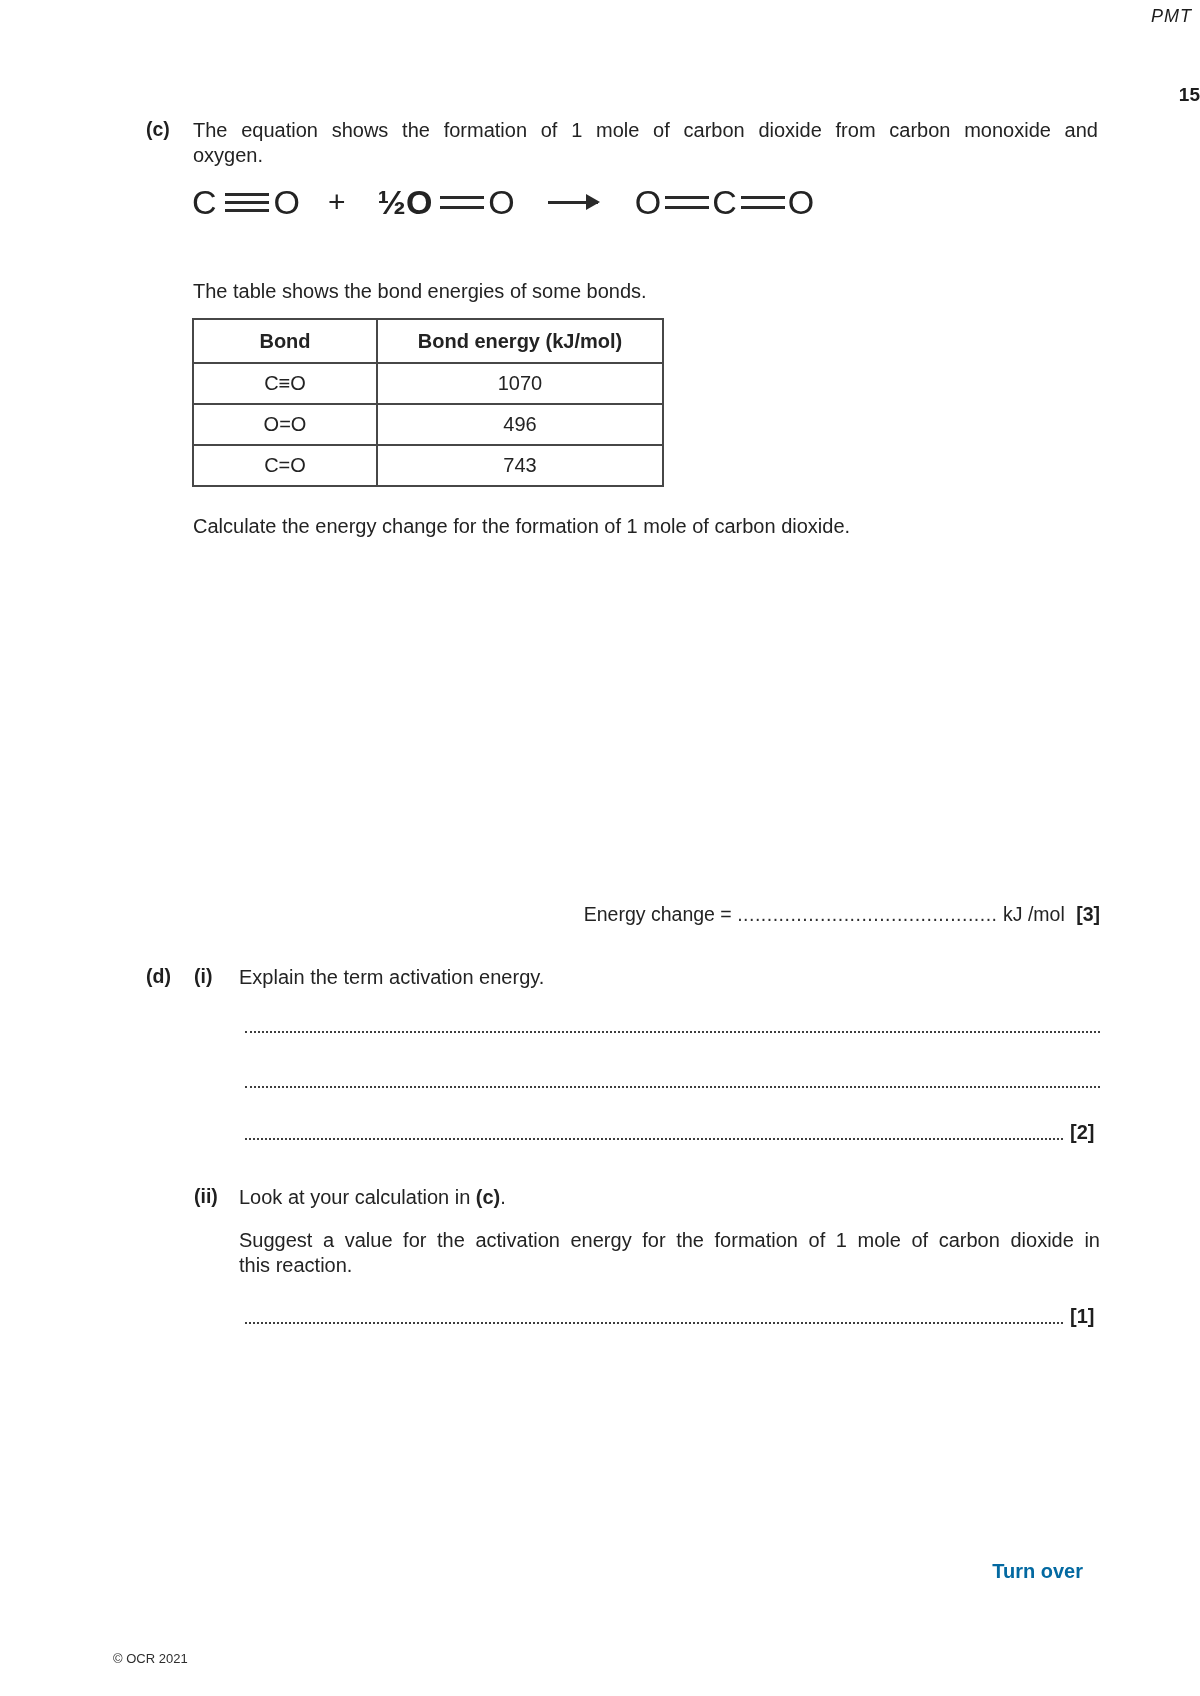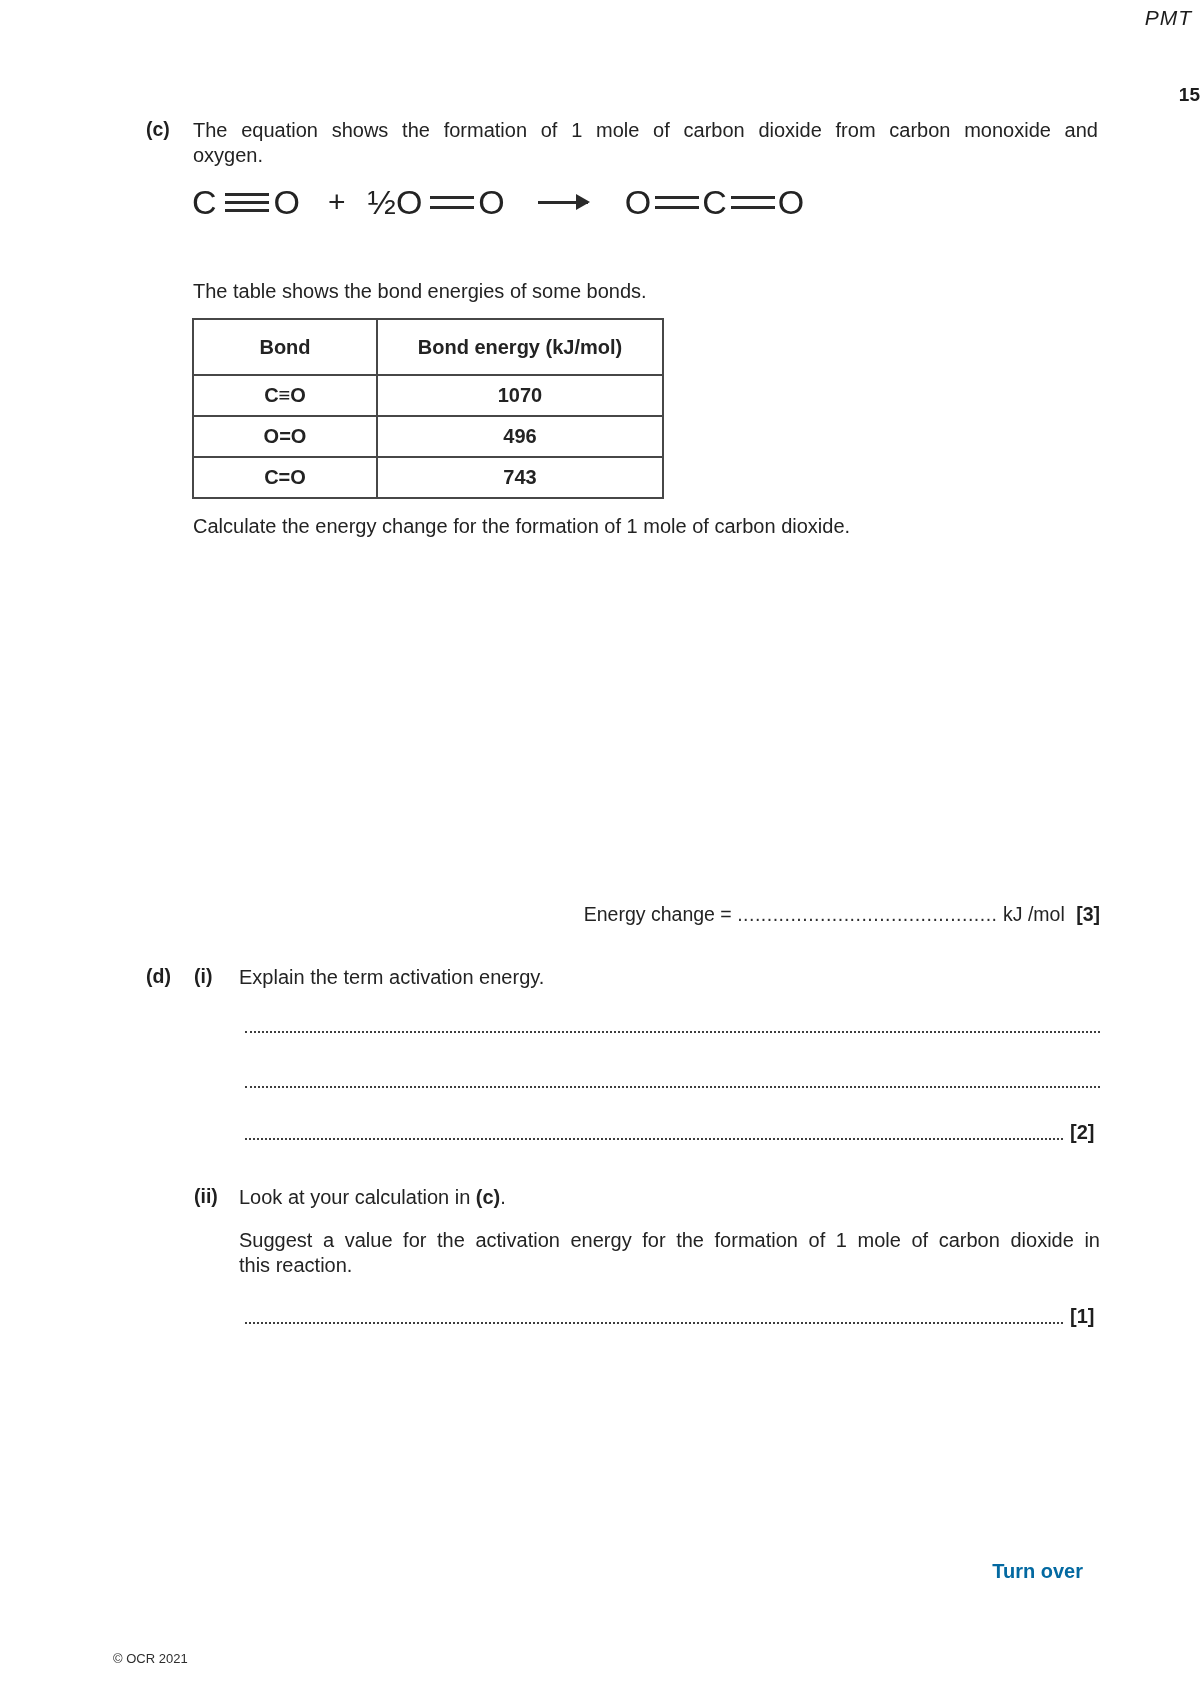--- a/index.html
+++ b/index.html
@@ -7,61 +7,61 @@
   body {
     width:1200px; height:1696px;
     font-family:"Liberation Sans","DejaVu Sans",sans-serif;
     color:#212121;
     position:relative;
     overflow:hidden;
   }
   .abs { position:absolute; }
 
   
-  .pmt { top:6px; right:8px; font-style:italic; font-size:21px; letter-spacing:1px; color:#1c1c1c; }
+  .pmt { top:6px; right:8px; font-style:italic; font-size:18px; letter-spacing:1px; color:#1c1c1c; }
   .page-num { top:84px; left:0; width:100%; text-align:right; font-weight:bold; font-size:19px; color:#1c1c1c; }
   .footer-left { left:113px; top:1651px; font-size:13px; color:#2e2e2e; }
   .footer-right { right:117px; top:1560px; font-size:20px; font-weight:bold; color:#0369a1; }
 
   
   .qlabel { font-weight:bold; font-size:19.5px; color:#1f1f1f; }
   .body-text { font-size:20px; line-height:25px; color:#232323; }
   .justify-full { text-align:justify; text-align-last:justify; }
 
   .c-label { left:146px; top:118px; }
   .c-intro { left:193px; top:118px; width:905px; }
 
   
   .equation { left:192px; top:184px; display:flex; align-items:center; height:36px; }
   .atom { font-size:34px; line-height:1; color:#232323; }
   .plus { font-size:30px; line-height:1; color:#232323; margin-left:28px; }
-  .half-o { margin-left:22px; white-space:nowrap; }
+  .half-o { margin-left:32px; white-space:nowrap;font-weight:bold; }
   .half-o .half { font-size:34px; line-height:1; color:#232323; }
   .bond { display:flex; flex-direction:column; width:44px; }
   .bond .bar { height:3px; background:#2a2a2a; }
   .bond-triple .bar + .bar { margin-top:5px; }
   .bond-double .bar + .bar { margin-top:7px; }
   .ml3{margin-left:3px;} .ml4{margin-left:4px;} .ml5{margin-left:5px;}
   .ml8{margin-left:8px;} .ml37{margin-left:37px;}
   .arrow { position:relative; width:50px; height:3px; background:#2a2a2a; margin-left:33px; }
   .arrow::after {
     content:""; position:absolute; right:-2px; top:50%; transform:translateY(-50%);
     width:0; height:0;
     border-left:14px solid #2a2a2a; border-top:8px solid transparent; border-bottom:8px solid transparent;
   }
 
   
   .table-caption { left:193px; top:279px; }
   .bond-table { left:192px; top:318px; border-collapse:collapse; }
   .bond-table th, .bond-table td {
     border:2px solid #474747; text-align:center; vertical-align:middle; color:#232323;
   }
-  .bond-table th { font-size:20px; font-weight:bold; width:184px; height:56px; }
+  .bond-table th { font-size:20px; font-weight:bold; width:184px; height:44px; }
   .bond-table th + th { width:286px;text-align:center; }
-  .bond-table td { font-size:20px; height:41px;font-weight:bold; }
+  .bond-table td { font-size:20px; height:41px; }
 
   .calc-prompt { left:193px; top:514px; }
 
   
   .energy-line { top:903px; right:100px; font-size:19.5px; color:#232323; white-space:nowrap; }
   .leader { letter-spacing:0.5px; color:#2e2e2e; }
   .unit { }
   .mark-inline { font-weight:bold; margin-left:6px; color:#1f1f1f; }
 
   

